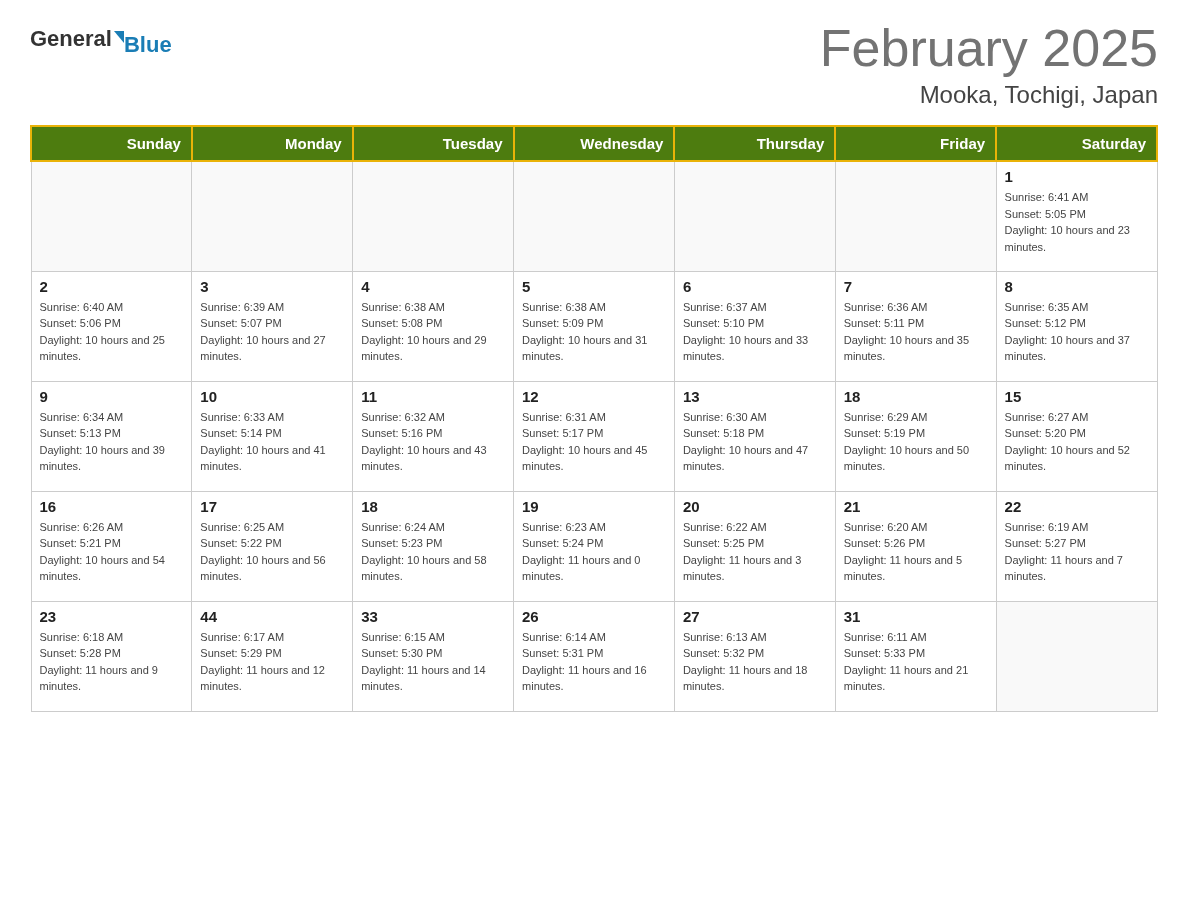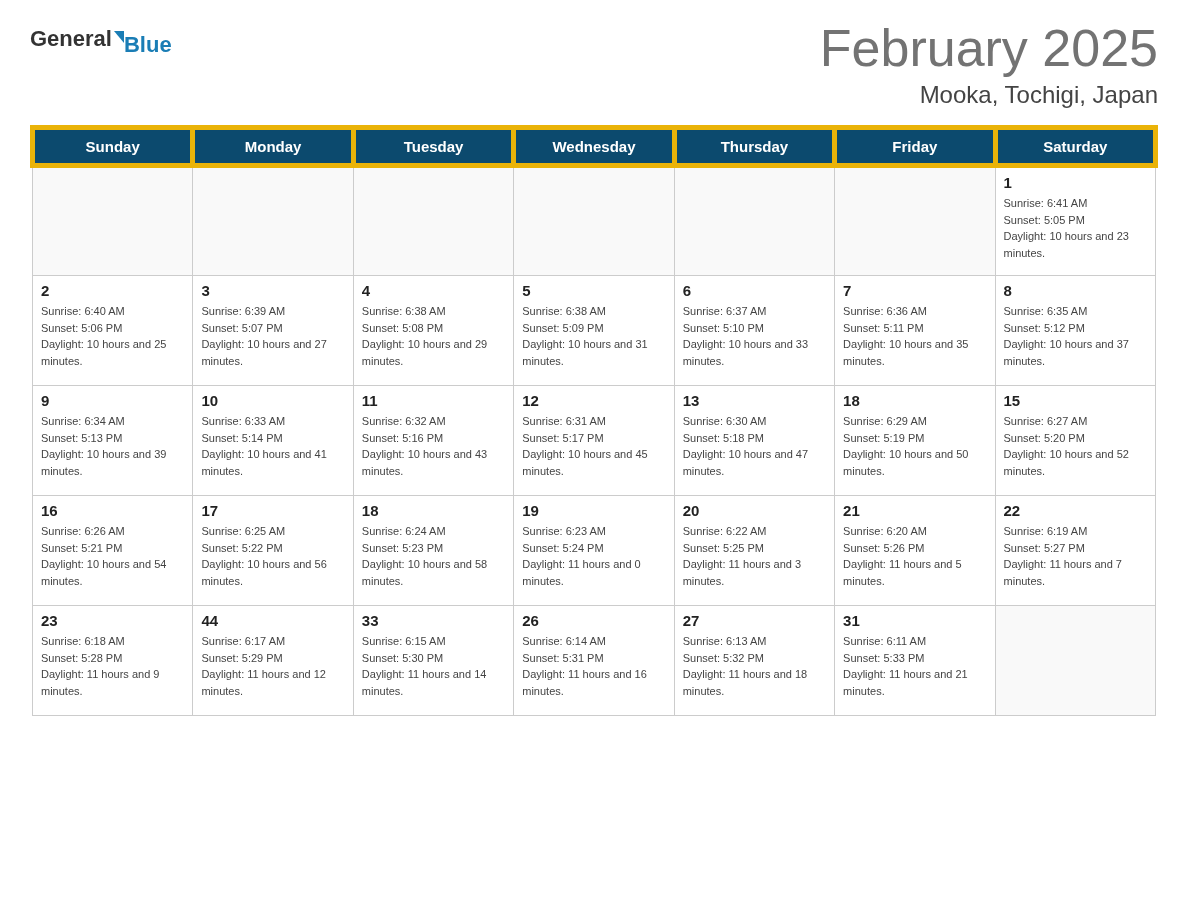--- a/index.html
+++ b/index.html
@@ -59,27 +59,27 @@
       font-size: 24px;
       color: #444;
       margin-top: 4px;
     }
     .calendar {
       width: 100%;
       border-collapse: collapse;
       table-layout: fixed;
     }
     .calendar thead tr th {
-      background: #0c4a6e;
+      background: #4d7c0f;
       color: #fff;
       font-size: 15px;
       font-weight: 600;
       padding: 8px 10px;
-      border: 5px solid #eab308;
-      text-align: center;
+      border: 2px solid #eab308;
+      text-align: right;
     }
     .calendar tbody tr td {
       border: 1px solid #ccc;
       vertical-align: top;
       padding: 6px 8px;
       min-height: 90px;
       height: 110px;
     }
     .calendar tbody tr td.empty {
       background: #f9f9f9;

